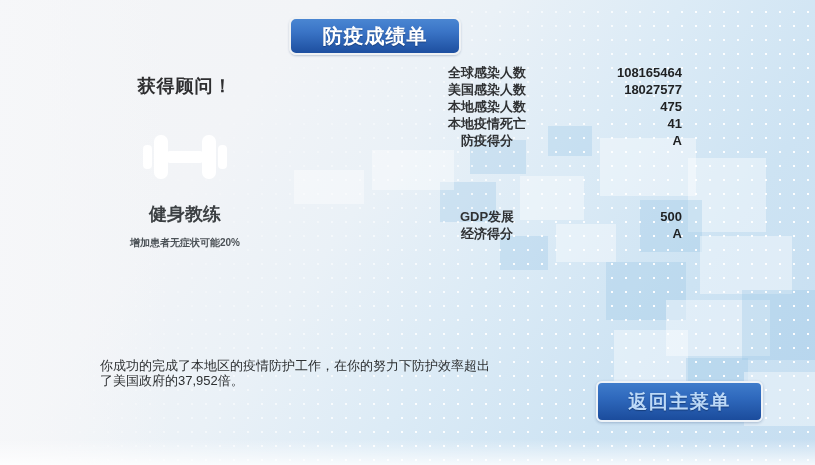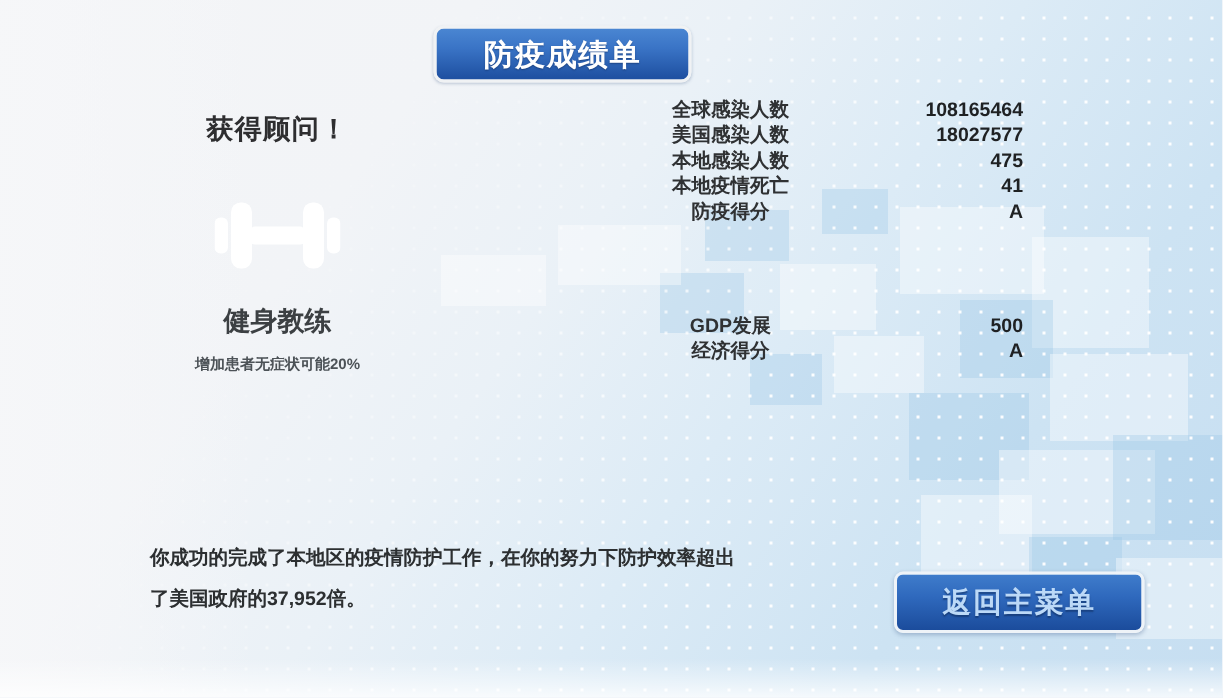--- a/index.html
+++ b/index.html
@@ -154,22 +154,22 @@
     color: #1f2123;
   }
 
   
   .summary {
     position: absolute;
     left: 100px;
     top: 358px;
     width: 390px;
     font-size: 13px;
-    font-weight: bold;
-    line-height: 27px;
+    font-weight: normal;
+    line-height: 15px;
     color: #2c2f31;
   }
 
   
   .menu-button {
     position: absolute;
     left: 596px;
     top: 381px;
     width: 167px;
     height: 41px;

